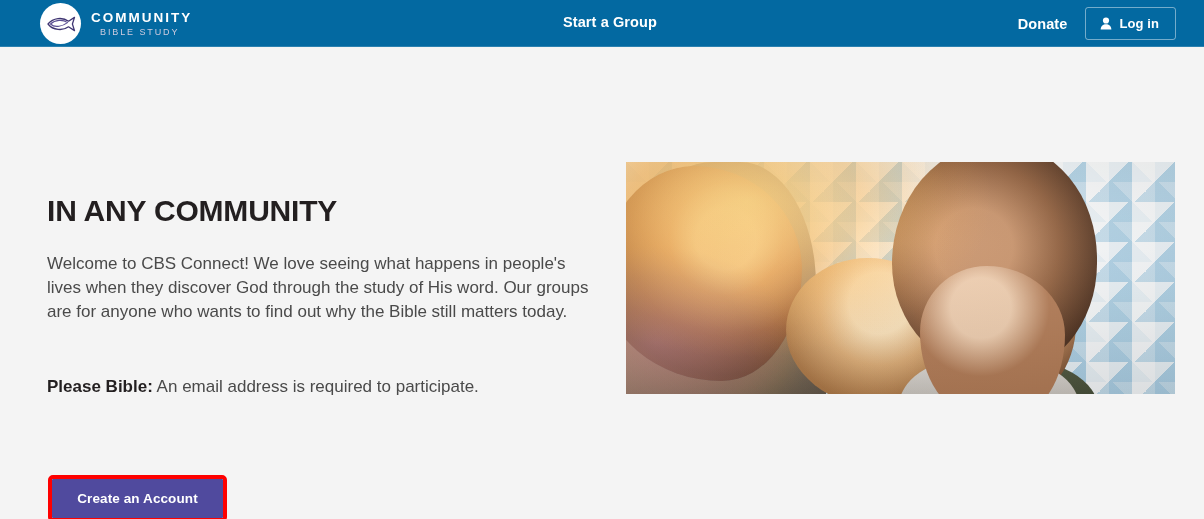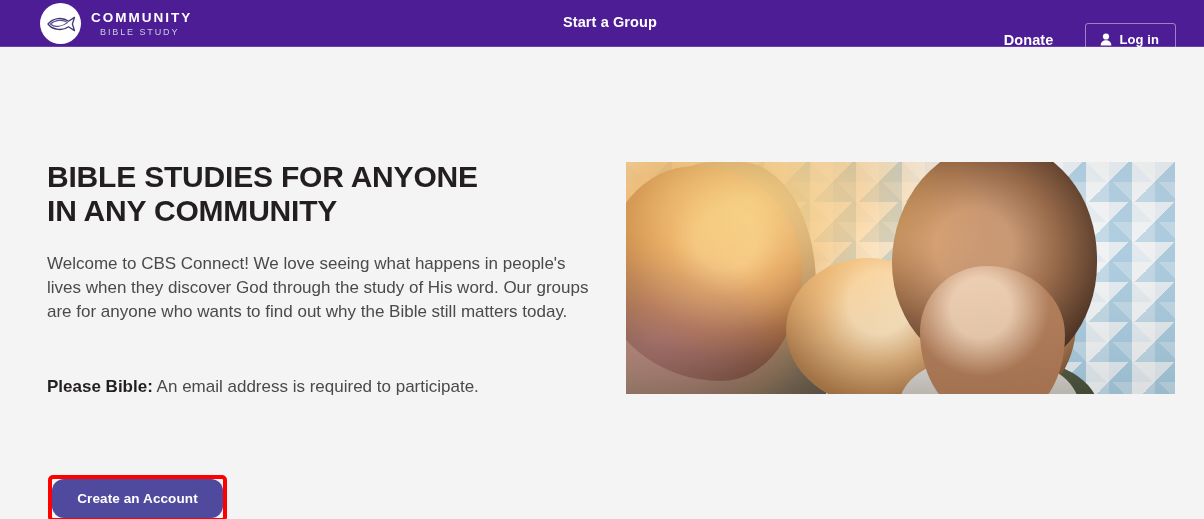--- a/index.html
+++ b/index.html
@@ -15,21 +15,21 @@
     background: #f4f4f4;
     color: #2b2b2b;
     -webkit-font-smoothing: antialiased;
   }
 
   
   .topbar {
     position: relative;
     width: 1204px;
     height: 47px;
-    background: #4c1d95;
+    background: #0369a1;
     display: flex;
     align-items: center;
   }
   .topbar::after {
     content: "";
     position: absolute;
     left: 0; right: 0; bottom: 0;
     height: 1px;
     background: rgba(255,255,255,0.16);
   }
@@ -86,22 +86,21 @@
     letter-spacing: 0.1px;
   }
 
   .nav-right {
     position: absolute;
     right: 28px;
     top: 0;
     height: 47px;
     display: flex;
     align-items: center;
-    gap: 32px;
-    margin-top: 16px;
+    gap: 18px;
   }
   .donate-link {
     font-size: 14.5px;
     font-weight: bold;
     color: #ffffff;
     text-decoration: none;
     letter-spacing: 0.1px;
   }
   .login-btn {
     display: flex;
@@ -173,21 +172,21 @@
     display: flex;
     align-items: center;
     justify-content: center;
     background: transparent;
   }
   .cta-btn {
     width: 100%;
     height: 100%;
     background: #504a9e;
     border: none;
-    border-radius: 12px;
+    border-radius: 1px;
     color: #ffffff;
     font-size: 13.5px;
     font-weight: bold;
     font-family: "Liberation Sans", sans-serif;
     cursor: pointer;
     letter-spacing: 0.1px;
     display: flex;
     align-items: center;
     justify-content: center;
   }
@@ -332,21 +331,21 @@
       </span>
       <span>Log in</span>
     </button>
   </div>
 </div>
 
 <div class="page">
 
   <div class="hero-left">
     <h1 class="headline">
-      <span>BIBLE STUDIES FOR ANYONE</span><br>
+      <br>
       <span>IN ANY COMMUNITY</span>
     </h1>
 
     <p class="lede">Welcome to CBS Connect! We love seeing what happens in people's lives when they discover God through the study of His word. Our groups are for anyone who wants to find out why the Bible still matters today.</p>
 
     <p class="note">
       <b>Please Bible:</b><span> An email address is required to participate.</span>
     </p>
   </div>
 

